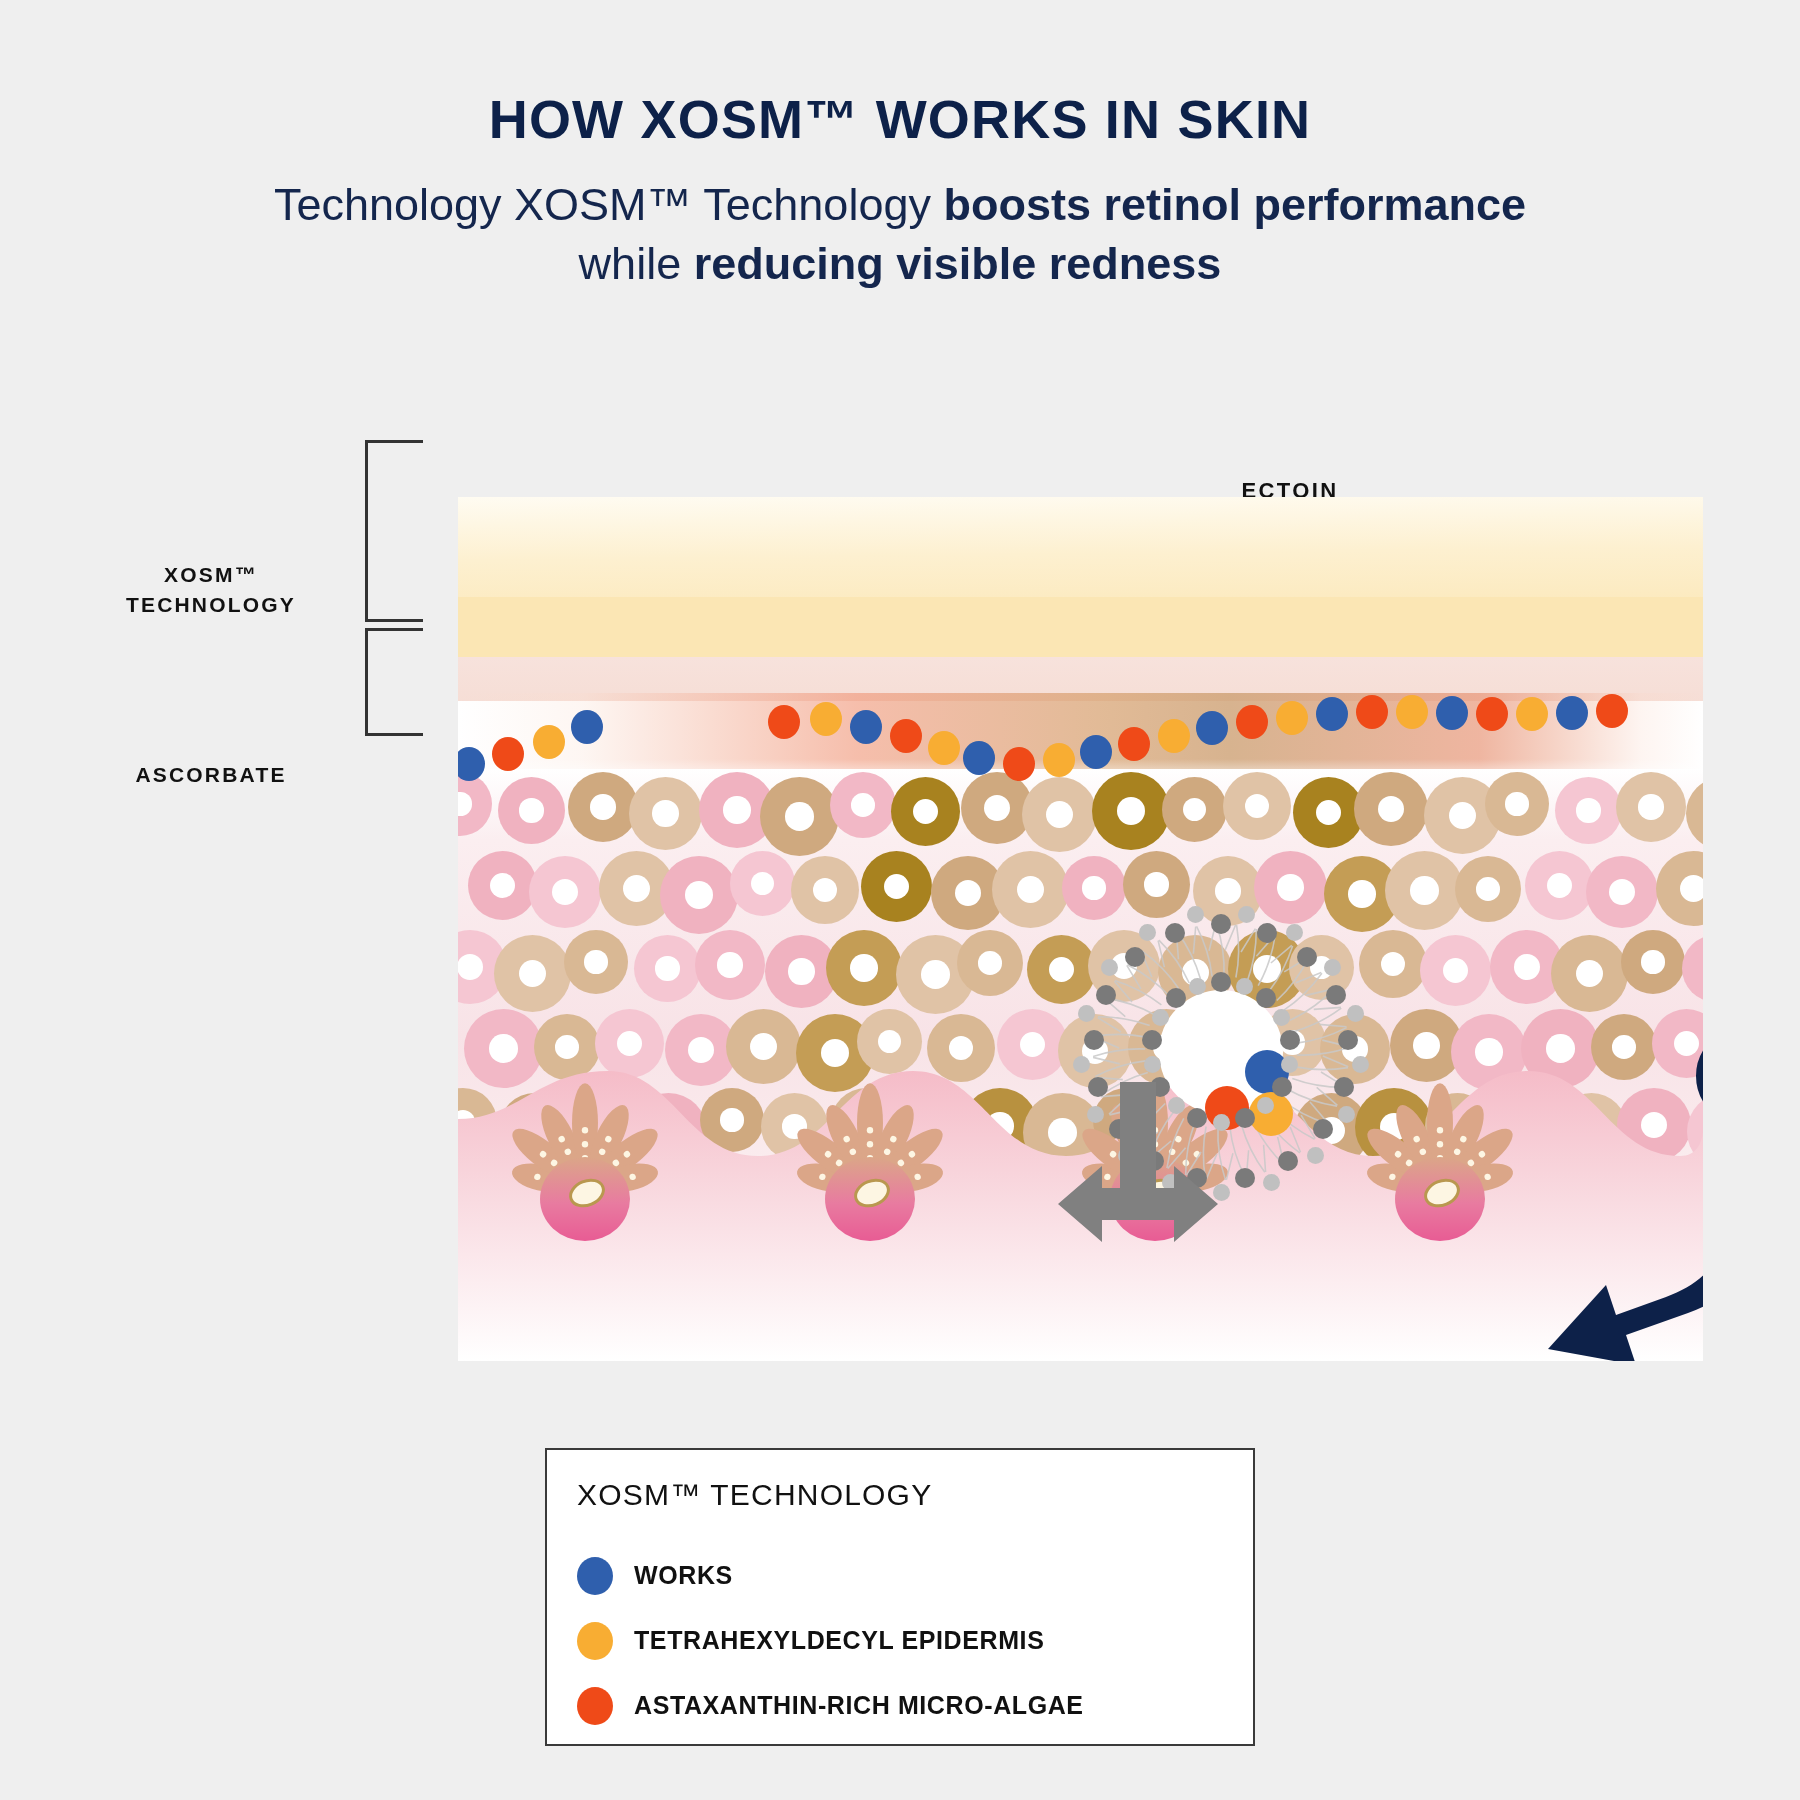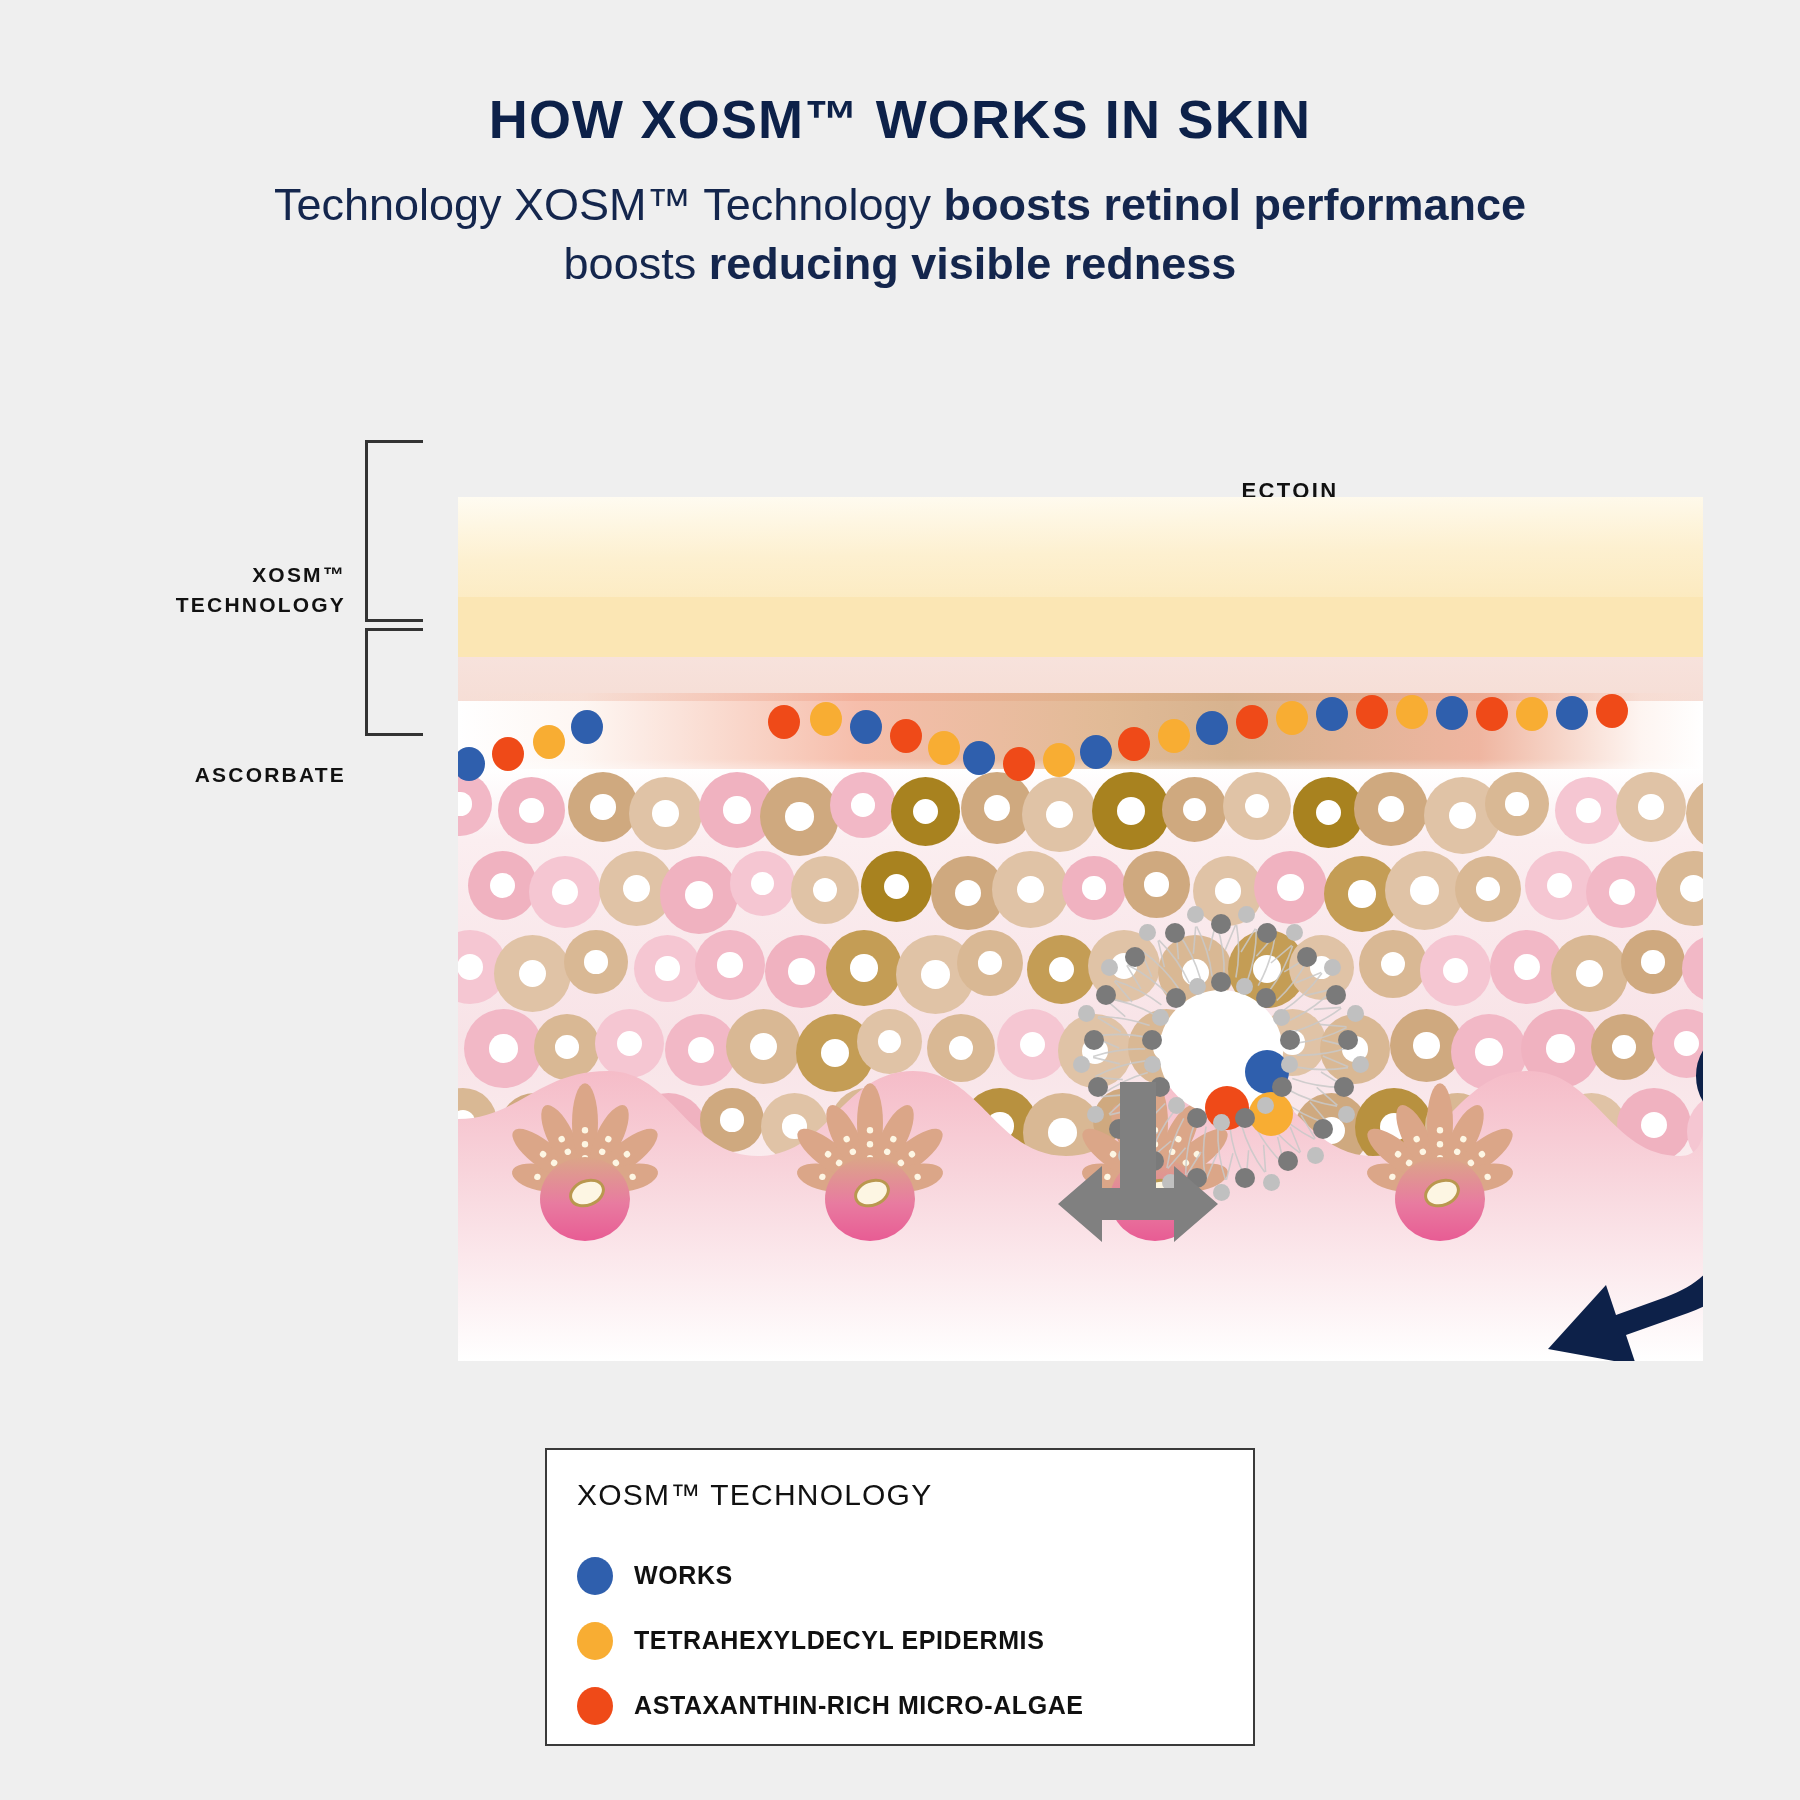--- a/index.html
+++ b/index.html
@@ -26,21 +26,21 @@
     color:#14264d;
     font-weight:normal;
   }
   #subtitle b{font-weight:bold;}
 
   
   .side-label{
     position:absolute;
     font-size:21px;font-weight:bold;letter-spacing:2.2px;
     color:#111;line-height:1.45;
-    text-align:right;
+    text-align:center;
   }
   #label-xosm{left:76px;top:560px;width:270px;}
   #label-epidermis{left:76px;top:760px;width:270px;}
 
   .bracket{position:absolute;}
   .bracket .v{position:absolute;left:0;top:0;width:3px;height:100%;background:#333;}
   .bracket .t{position:absolute;left:0;top:0;height:3px;width:100%;background:#333;}
   .bracket .b{position:absolute;left:0;bottom:0;height:3px;width:100%;background:#333;}
   #bracket-xosm{left:365px;top:440px;width:58px;height:182px;}
   #bracket-epidermis{left:365px;top:628px;width:58px;height:108px;}
@@ -161,21 +161,21 @@
   #legend-row-2{top:235px;}
 </style>
 </head>
 <body>
 
 <div class="stage">
 
   <div id="title">HOW XOSM™ WORKS IN SKIN</div>
 
   <div id="subtitle">
-    <span>Technology XOSM™ Technology </span><b>boosts retinol performance</b><span> boosts </span><b>reducing visible redness</b>
+    <span>Technology XOSM™ Technology </span><b>boosts retinol performance</b><span> while </span><b>reducing visible redness</b>
   </div>
 
   <div class="side-label" id="label-xosm">XOSM™<br>TECHNOLOGY</div>
   <div class="side-label" id="label-epidermis">ASCORBATE</div>
 
   <div class="bracket" id="bracket-xosm">
     <div class="t"></div>
       <div class="v"></div>
       <div class="b"></div>
   </div>

